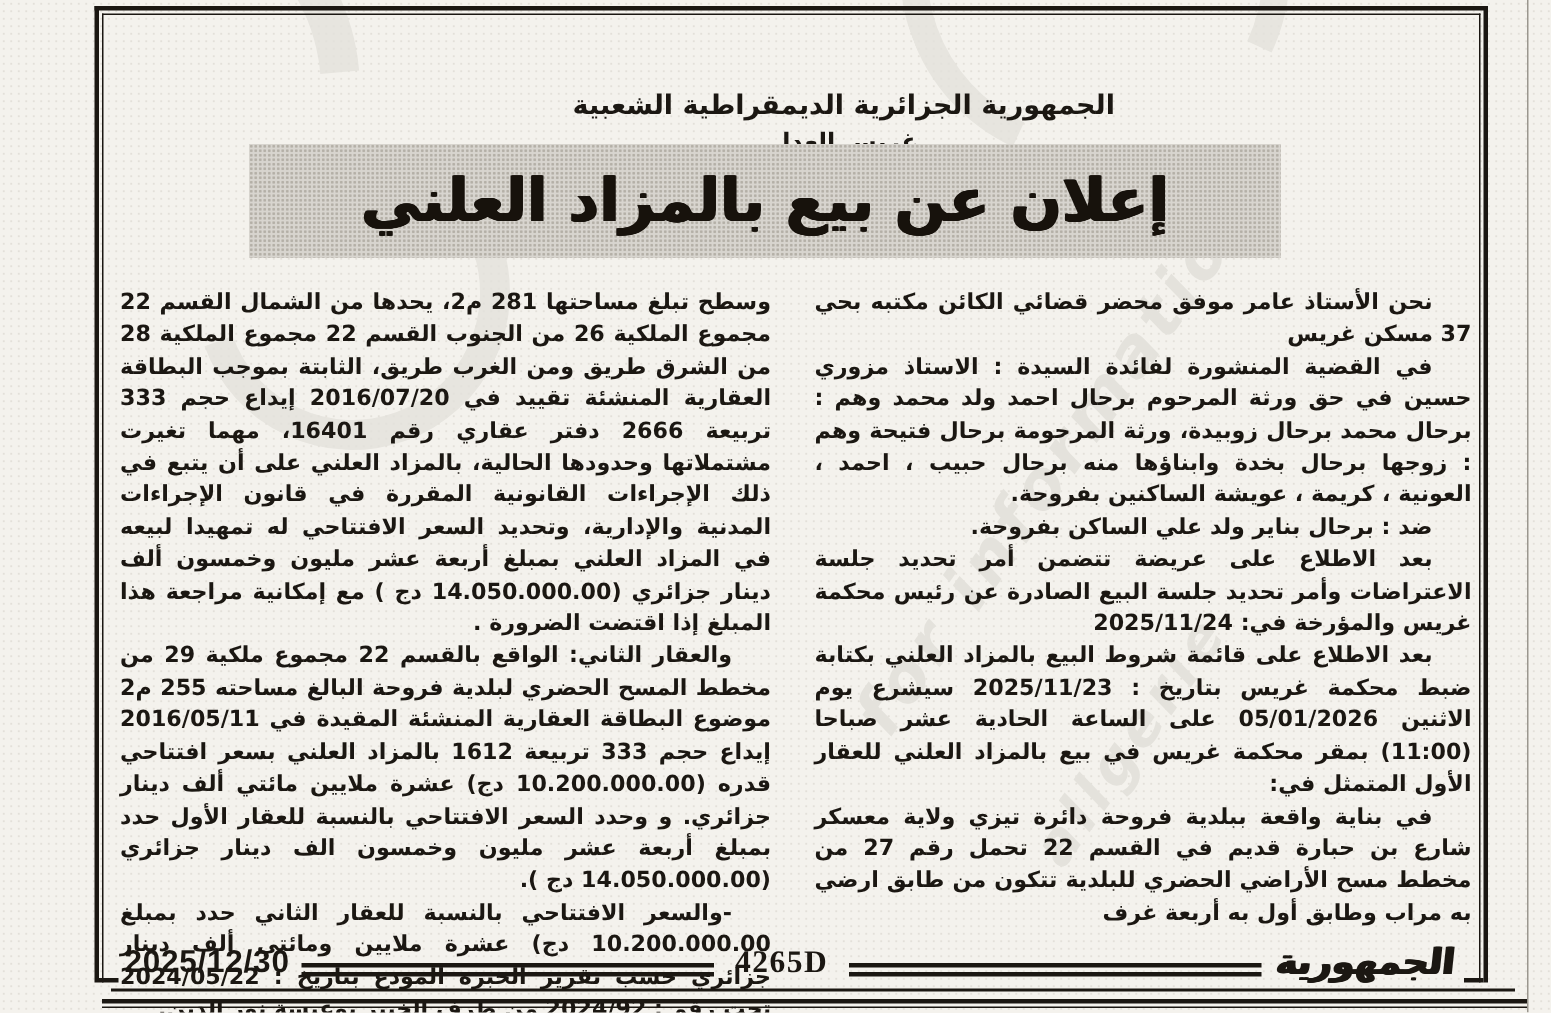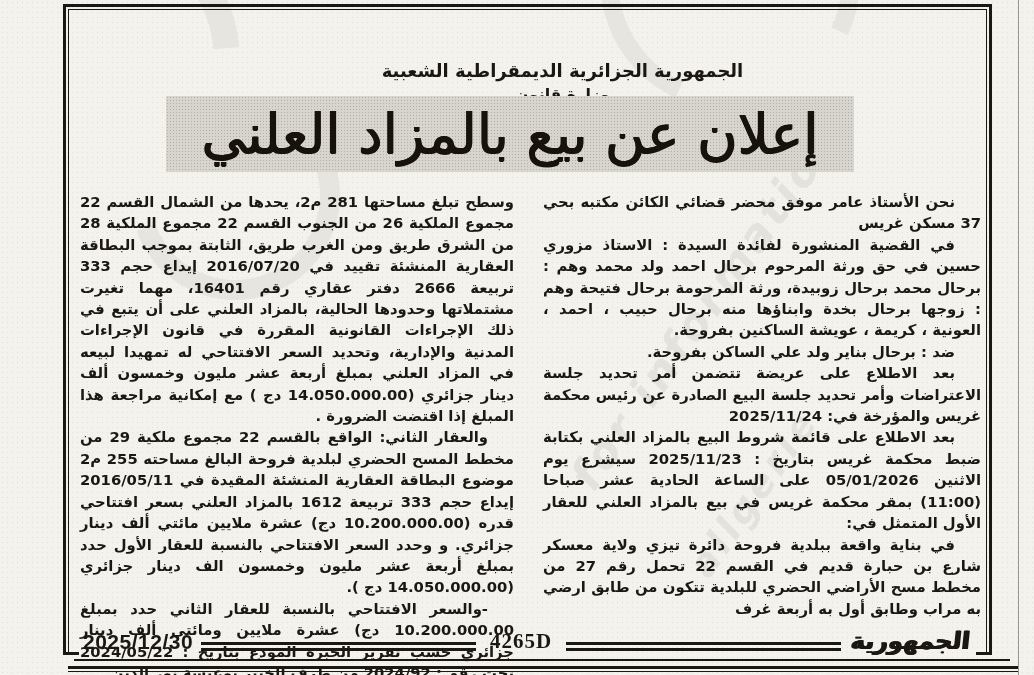--- a/index.html
+++ b/index.html
@@ -52,21 +52,21 @@
   .notice-header .h-line{font-size:16px;}
   
   .title-band{
     position:absolute;left:100px;top:89px;width:688px;height:76px;
     background-color:var(--halftone);
     background-image:radial-gradient(var(--halftone-dot) 0.8px, transparent 1px);
     background-size:3px 3px;
     display:flex;align-items:center;justify-content:center;z-index:3;
   }
   .notice-title{
-    font-size:55px;font-weight:400;color:#17120c;white-space:nowrap;
+    font-size:40px;font-weight:700;color:#17120c;white-space:nowrap;
     text-shadow:0.7px 0 currentColor,-0.7px 0 currentColor,0 0.5px currentColor;
   }
   
   .col{
     position:absolute;top:166px;direction:rtl;text-align:justify;
     font-size:14.8px;font-weight:700;line-height:21.4px;z-index:3;margin-top:18px;
   }
   .col-right{right:8px;width:438px;}
   .col-left{left:14px;width:434px;}
   .col p{text-indent:26px;}
@@ -106,21 +106,21 @@
 <div class="watermark-text wm1">for information</div>
 <div class="watermark-text wm2">allgerie</div>
 
 <div class="col-rule"></div>
 
 <div class="ad-frame">
   <div class="frame-inner"></div>
 
   <div class="notice-header" dir="rtl" lang="ar">
     <div class="h-line1">الجمهورية الجزائرية الديمقراطية الشعبية</div>
-    <div class="h-line">وزارة قانون</div>
+    <div class="h-line">غريس العدل</div>
     <div class="h-line">مكتب الأستاذ عامر موفق</div>
     <div class="h-line">محضر قضائي بغريس</div>
   </div>
 
   <div class="title-band">
     <div class="notice-title" dir="rtl" lang="ar">إعلان عن بيع بالمزاد العلني</div>
   </div>
 
   <div class="col col-right" lang="ar">
     <p>نحن الأستاذ عامر موفق محضر قضائي الكائن مكتبه بحي 37 مسكن غريس</p>

